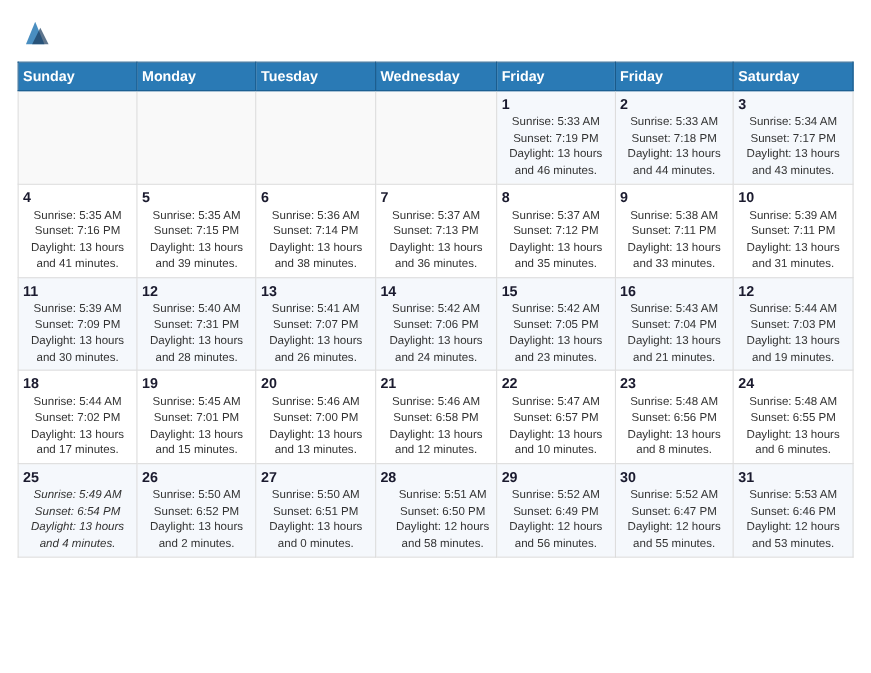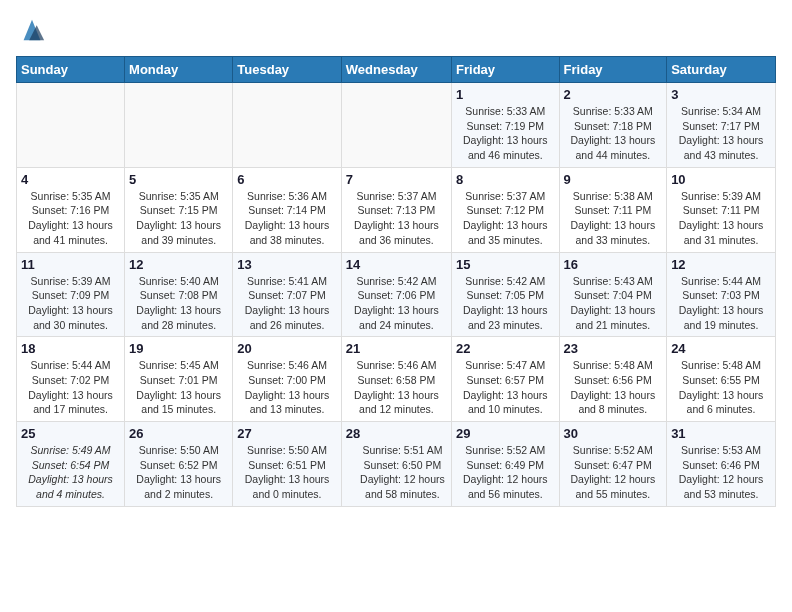--- a/index.html
+++ b/index.html
@@ -215,21 +215,21 @@
           <td>
             <span class="day-num">11</span>
             <div class="day-info" style="white-space: pre-line;">Sunrise: 5:39 AM
 Sunset: 7:09 PM
 Daylight: 13 hours
 and 30 minutes.</div>
           </td>
           <td>
             <span class="day-num">12</span>
             <div class="day-info" style="white-space: pre-line;">Sunrise: 5:40 AM
-Sunset: 7:08 PM
+Sunset: 7:31 PM
 Daylight: 13 hours
 and 28 minutes.</div>
           </td>
           <td>
             <span class="day-num">13</span>
             <div class="day-info" style="white-space: pre-line;">Sunrise: 5:41 AM
 Sunset: 7:07 PM
 Daylight: 13 hours
 and 26 minutes.</div>
           </td>

